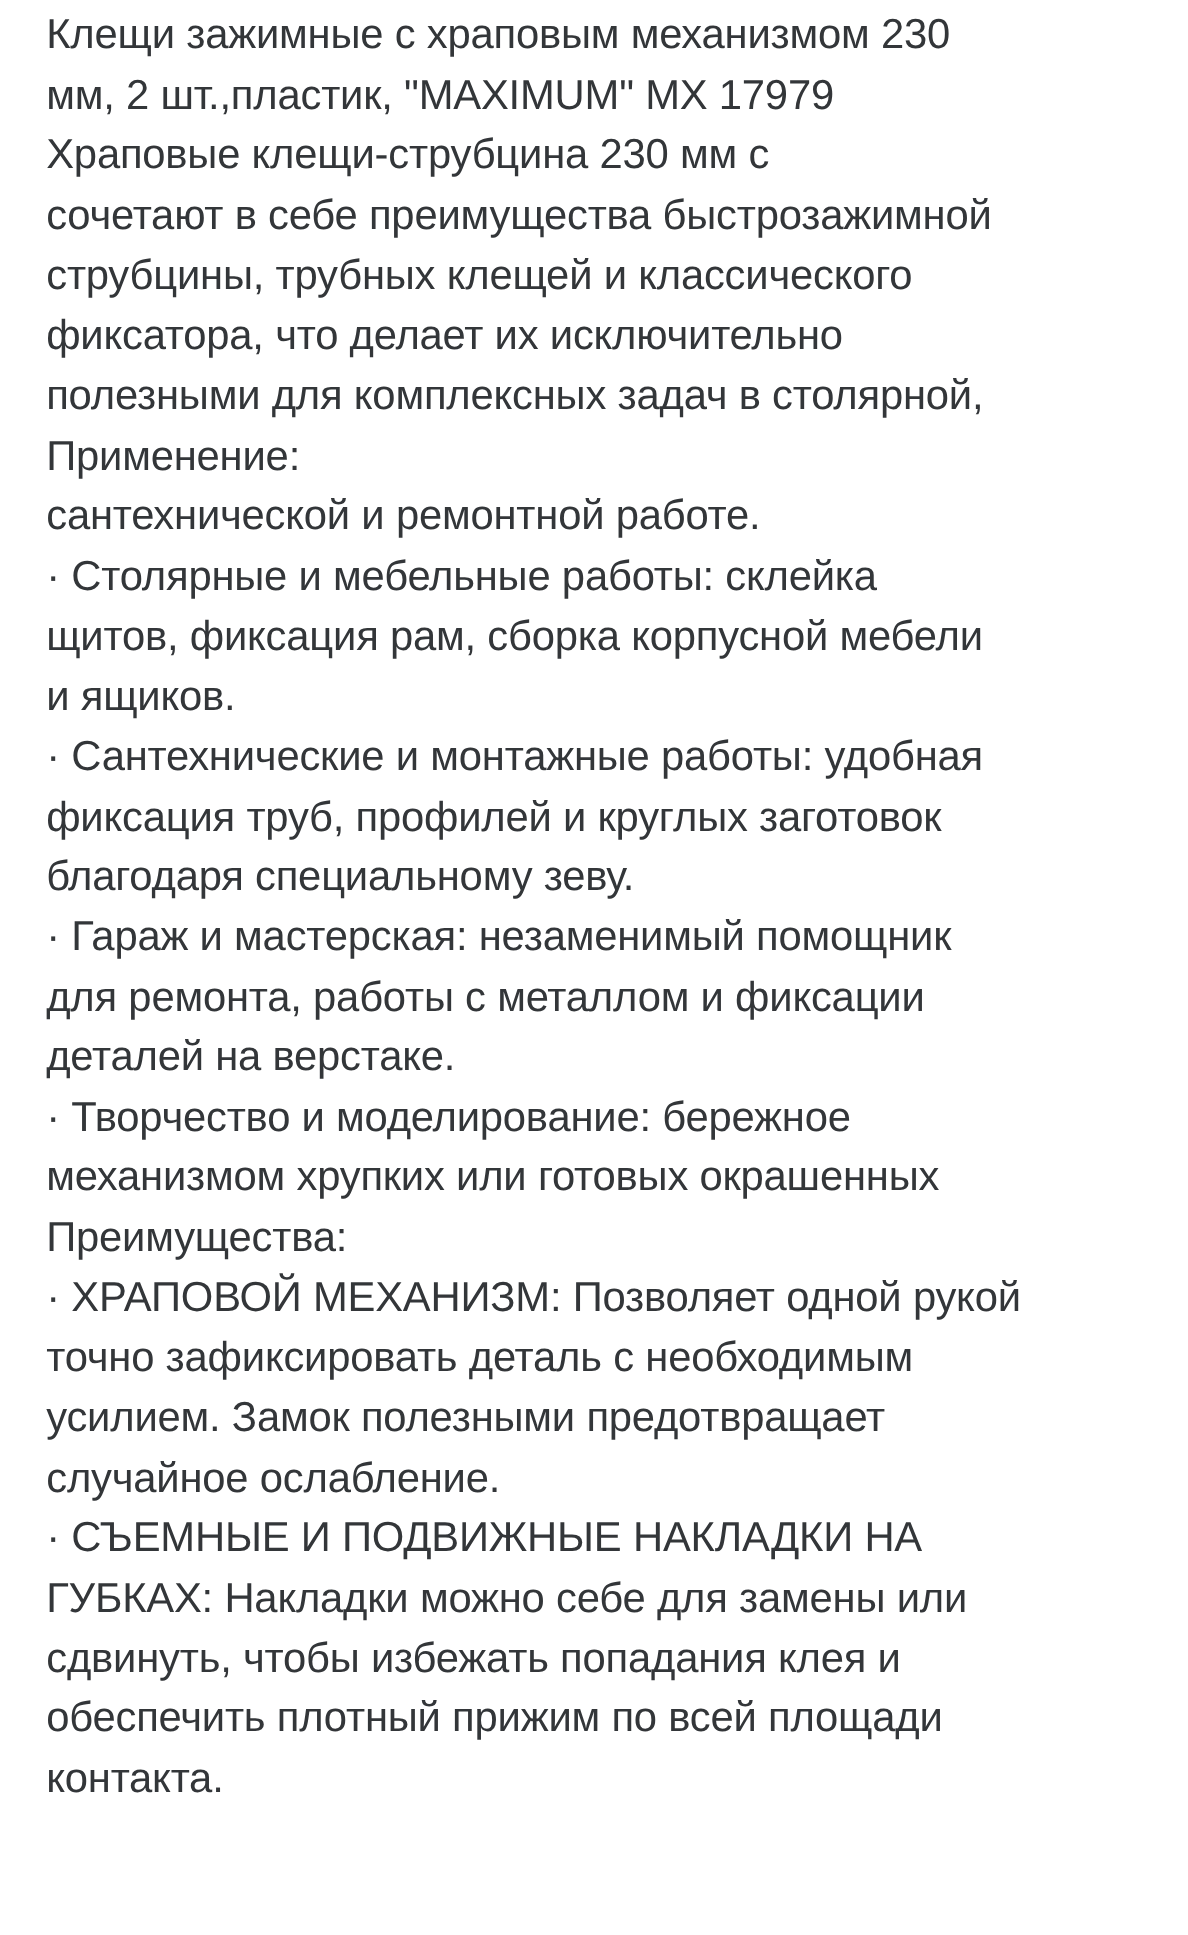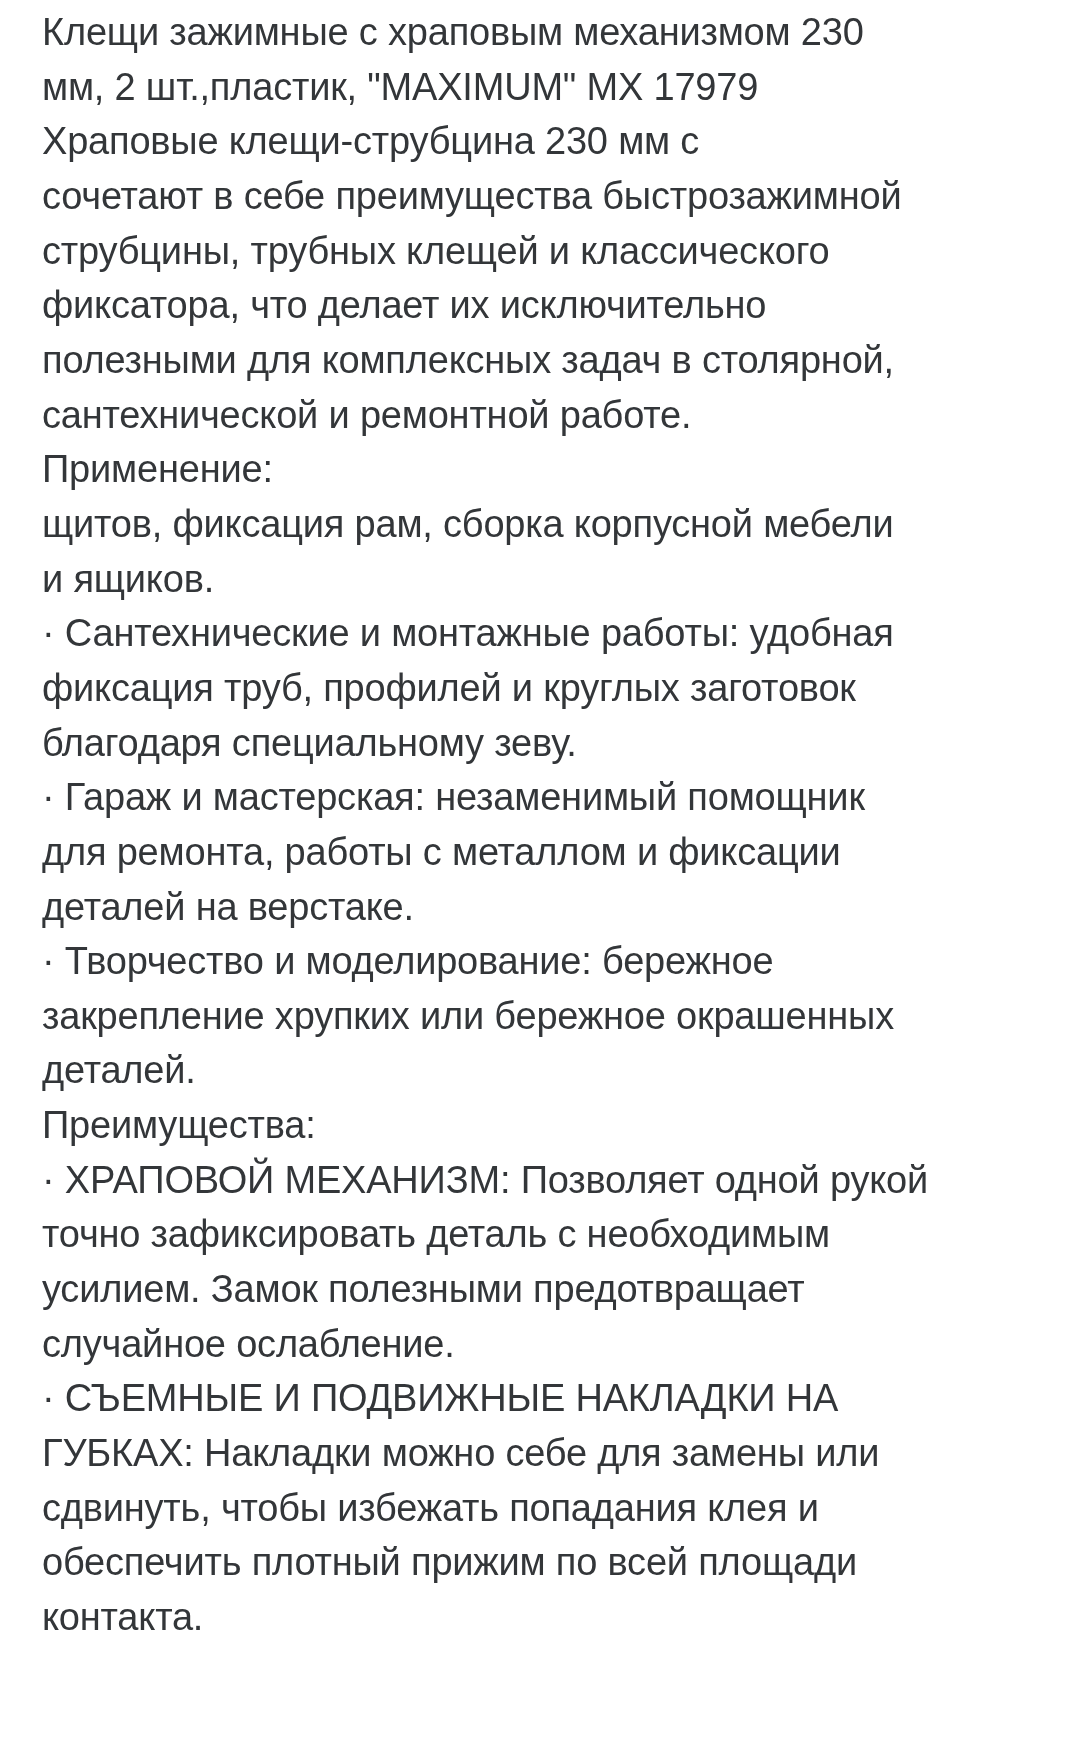--- a/index.html
+++ b/index.html
@@ -33,33 +33,33 @@
 <body>
 
 <div class="description-block">
   <div class="text-line">Клещи зажимные с храповым механизмом 230</div>
   <div class="text-line">мм, 2 шт.,пластик, "MAXIMUM" MX 17979</div>
   <div class="text-line">Храповые клещи-струбцина 230 мм с</div>
   <div class="text-line">сочетают в себе преимущества быстрозажимной</div>
   <div class="text-line">струбцины, трубных клещей и классического</div>
   <div class="text-line">фиксатора, что делает их исключительно</div>
   <div class="text-line">полезными для комплексных задач в столярной,</div>
+  <div class="text-line">Применение:</div>
   <div class="text-line">сантехнической и ремонтной работе.</div>
-  <div class="text-line">Применение:</div>
+  <div class="text-line">· Столярные и мебельные работы: склейка</div>
   <div class="text-line">щитов, фиксация рам, сборка корпусной мебели</div>
   <div class="text-line">и ящиков.</div>
   <div class="text-line">· Сантехнические и монтажные работы: удобная</div>
   <div class="text-line">фиксация труб, профилей и круглых заготовок</div>
   <div class="text-line">благодаря специальному зеву.</div>
   <div class="text-line">· Гараж и мастерская: незаменимый помощник</div>
   <div class="text-line">для ремонта, работы с металлом и фиксации</div>
   <div class="text-line">деталей на верстаке.</div>
   <div class="text-line">· Творчество и моделирование: бережное</div>
-  <div class="text-line">закрепление хрупких или бережное окрашенных</div>
-  <div class="text-line">деталей.</div>
+  <div class="text-line">механизмом хрупких или готовых окрашенных</div>
   <div class="text-line">Преимущества:</div>
   <div class="text-line">· ХРАПОВОЙ МЕХАНИЗМ: Позволяет одной рукой</div>
   <div class="text-line">точно зафиксировать деталь с необходимым</div>
   <div class="text-line">усилием. Замок полезными предотвращает</div>
   <div class="text-line">случайное ослабление.</div>
   <div class="text-line">· СЪЕМНЫЕ И ПОДВИЖНЫЕ НАКЛАДКИ НА</div>
   <div class="text-line">ГУБКАХ: Накладки можно себе для замены или</div>
   <div class="text-line">сдвинуть, чтобы избежать попадания клея и</div>
   <div class="text-line">обеспечить плотный прижим по всей площади</div>
   <div class="text-line">контакта.</div>

